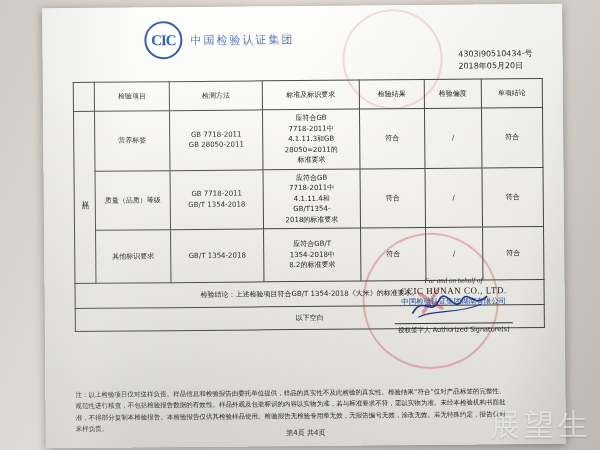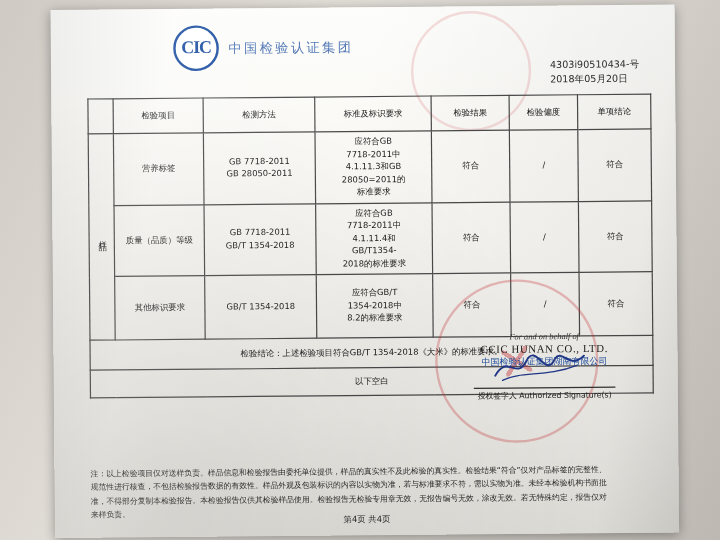--- a/index.html
+++ b/index.html
@@ -386,13 +386,14 @@
         <path d="M10 26 C26 18, 46 24, 72 14" fill="none" stroke="#21388c" stroke-width="1.1" stroke-linecap="round"></path>
       </svg>
 
       <div class="footnotes">注：以上检验项目仅对送样负责。样品信息和检验报告由委托单位提供，样品的真实性不及此检验的真实性。检验结果“符合”仅对产品标签的完整性、规范性进行核查，不包括检验报告数据的有效性。样品外观及包装标识的内容以实物为准，若与标准要求不符，需以实物为准。未经本检验机构书面批准，不得部分复制本检验报告。本检验报告仅供其检验样品使用。检验报告无检验专用章无效，无报告编号无效，涂改无效。若无特殊约定，报告仅对来样负责。</div>
 
       <div class="page-no">第4页 共4页</div>
 
     </div>
   </div>
 
+  <div class="watermark">展望生</div>
 </div>
 
 </body></html>

